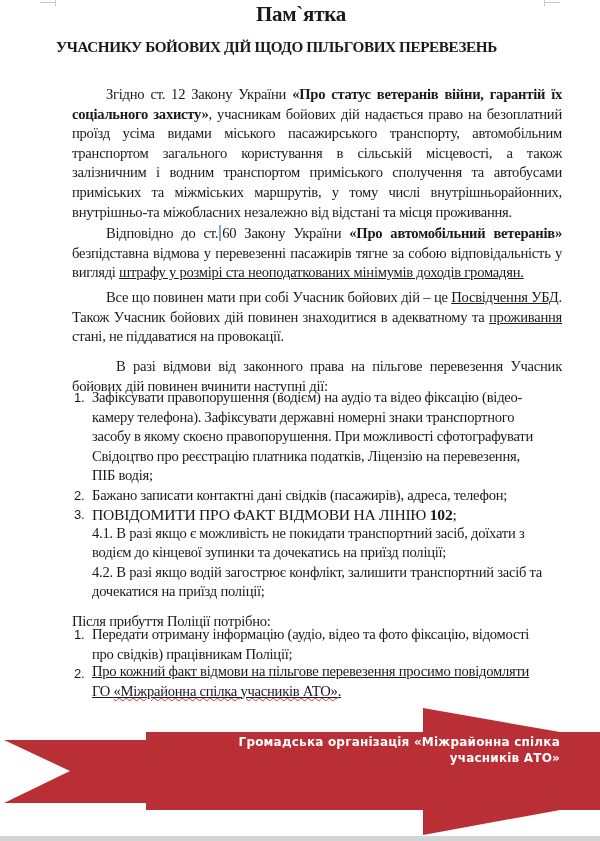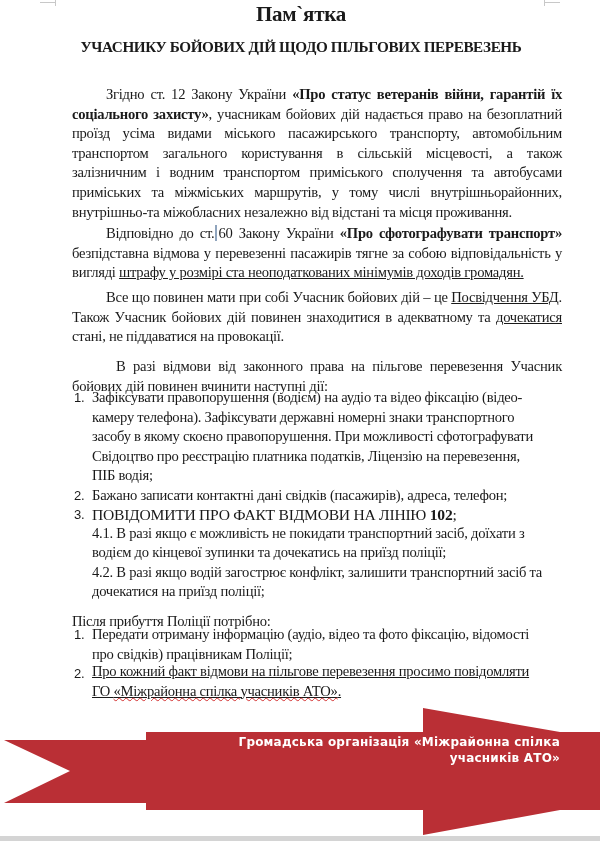--- a/index.html
+++ b/index.html
@@ -11,21 +11,21 @@
   .crop { position: absolute; background: #c8c8c8; }
   .page {
     position: absolute; left: 56px; top: 0; width: 490px;
     font-size: 14.6px; line-height: 19.6px; letter-spacing: -0.25px;
   }
   .title {
     position: absolute; left: 0; top: 2px; width: 490px; text-align: center;
     font-weight: bold; font-size: 21px; line-height: 24px;
   }
   .subtitle {
-    position: absolute; left: 0; top: 37px; width: 490px; text-align: center;
+    position: absolute; left: 0; top: 37px; width: 490px; text-align: left;
     font-weight: bold; font-size: 15.2px; line-height: 20px; letter-spacing: -0.4px;
   }
   .para { position: absolute; left: 0; width: 490px; text-align: justify; margin: 16px; }
   .para .ind { display: inline-block; width: 34px; }
   .para.p4 .ind { width: 44px; }
   .u { text-decoration: underline; }
   .b { font-weight: bold; }
   .list {
     position: absolute; left: 0; width: 490px; margin: 0; padding: 0; list-style: none;
   }
@@ -70,23 +70,23 @@
   <polygon points="4,740 146,740 146,803 4,803 70,771" fill="#BA2F35"></polygon>
   <polygon points="146,732 423,732 423,708 560,732 600,732 600,810 560,810 423,835 423,810 146,810" fill="#BA2F35"></polygon>
 </svg>
 
 <div class="page">
   <div class="title">Пам`ятка</div>
   <div class="subtitle">УЧАСНИКУ БОЙОВИХ ДІЙ ЩОДО ПІЛЬГОВИХ ПЕРЕВЕЗЕНЬ</div>
 
   <p class="para" style="top:69px;"><span class="ind"></span><span>Згідно ст. 12 Закону України </span><span class="b">«Про статус ветеранів війни, гарантій їх соціального захисту»</span><span>, учасникам бойових дій надається право на безоплатний проїзд усіма видами міського пасажирського транспорту, автомобільним транспортом загального користування в сільській місцевості, а також залізничним і водним транспортом приміського сполучення та автобусами приміських та міжміських маршрутів, у тому числі внутрішньорайонних, внутрішньо-та міжобласних незалежно від відстані та місця проживання.</span></p>
 
-  <p class="para" style="top:208px;"><span class="ind"></span><span>Відповідно до ст.</span><span class="cursor"></span><span>60 Закону України </span><span class="b">«Про сфотографувати транспорт»</span><span> безпідставна відмова у перевезенні пасажирів тягне за собою відповідальність у вигляді </span><span class="u">штрафу у розмірі ста неоподаткованих мінімумів доходів громадян.</span></p>
+  <p class="para" style="top:208px;"><span class="ind"></span><span>Відповідно до ст.</span><span class="cursor"></span><span>60 Закону України </span><span class="b">«Про автомобільний ветеранів»</span><span> безпідставна відмова у перевезенні пасажирів тягне за собою відповідальність у вигляді </span><span class="u">штрафу у розмірі ста неоподаткованих мінімумів доходів громадян.</span></p>
 
-  <p class="para" style="top:272px;"><span class="ind"></span><span>Все що повинен мати при собі Учасник бойових дій – це </span><span class="u">Посвідчення УБД</span><span>. Також Учасник бойових дій повинен знаходитися в адекватному та </span><span class="u">дочекатися</span><span> стані, не піддаватися на провокації.</span></p>
+  <p class="para" style="top:272px;"><span class="ind"></span><span>Все що повинен мати при собі Учасник бойових дій – це </span><span class="u">Посвідчення УБД</span><span>. Також Учасник бойових дій повинен знаходитися в адекватному та </span><span class="u">проживання</span><span> стані, не піддаватися на провокації.</span></p>
 
   <p class="para p4" style="top:341px;"><span class="ind"></span><span>В разі відмови від законного права на пільгове перевезення Учасник бойових дій повинен вчинити наступні дії:</span></p>
 
   <ol class="list" style="top:388px;">
     <li><span class="num">1.</span><span>Зафіксувати правопорушення (водієм) на аудіо та відео фіксацію (відео-камеру телефона). Зафіксувати державні номерні знаки транспортного засобу в якому скоєно правопорушення. При можливості сфотографувати Свідоцтво про реєстрацію платника податків, Ліцензію на перевезення, ПІБ водія;</span></li>
     <li><span class="num">2.</span><span>Бажано записати контактні дані свідків (пасажирів), адреса, телефон;</span></li>
     <li class="big" style="line-height:18px;"><span class="num">3.</span><span>ПОВІДОМИТИ ПРО ФАКТ ВІДМОВИ НА ЛІНІЮ </span><span class="b">102</span><span>;</span></li>
     <li class="sub">4.1. В разі якщо є можливість не покидати транспортний засіб, доїхати з водієм до кінцевої зупинки та дочекатись на приїзд поліції;</li>
     <li class="sub">4.2. В разі якщо водій загострює конфлікт, залишити транспортний засіб та дочекатися на приїзд поліції;</li>
   </ol>

